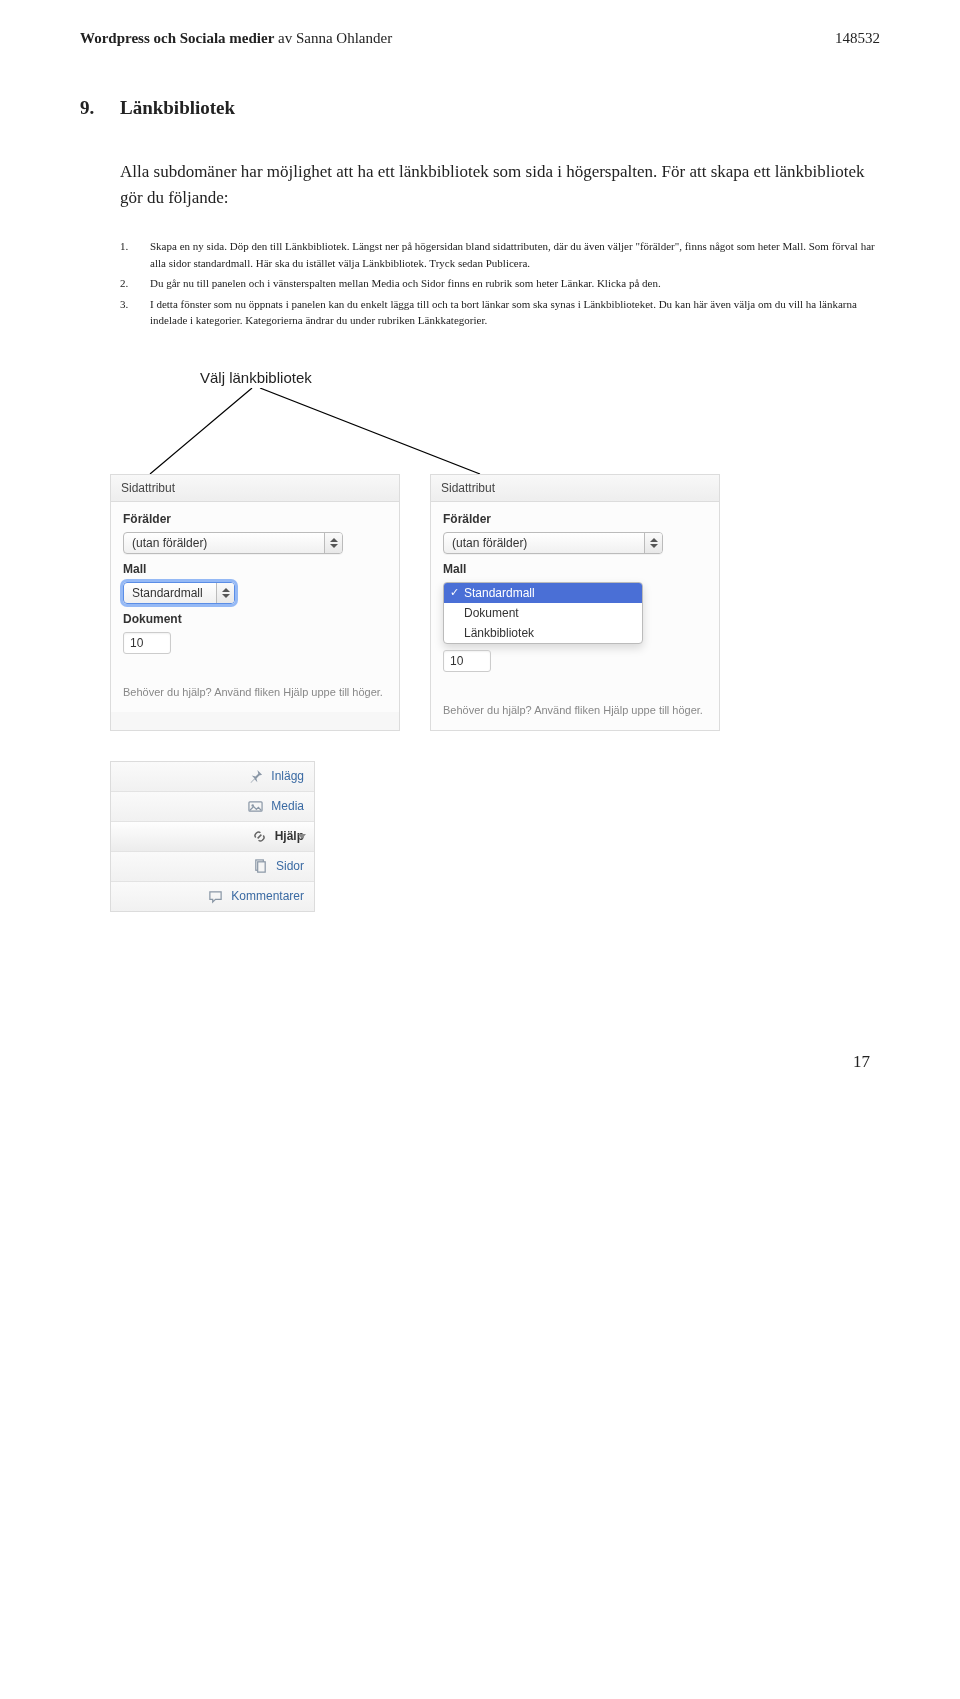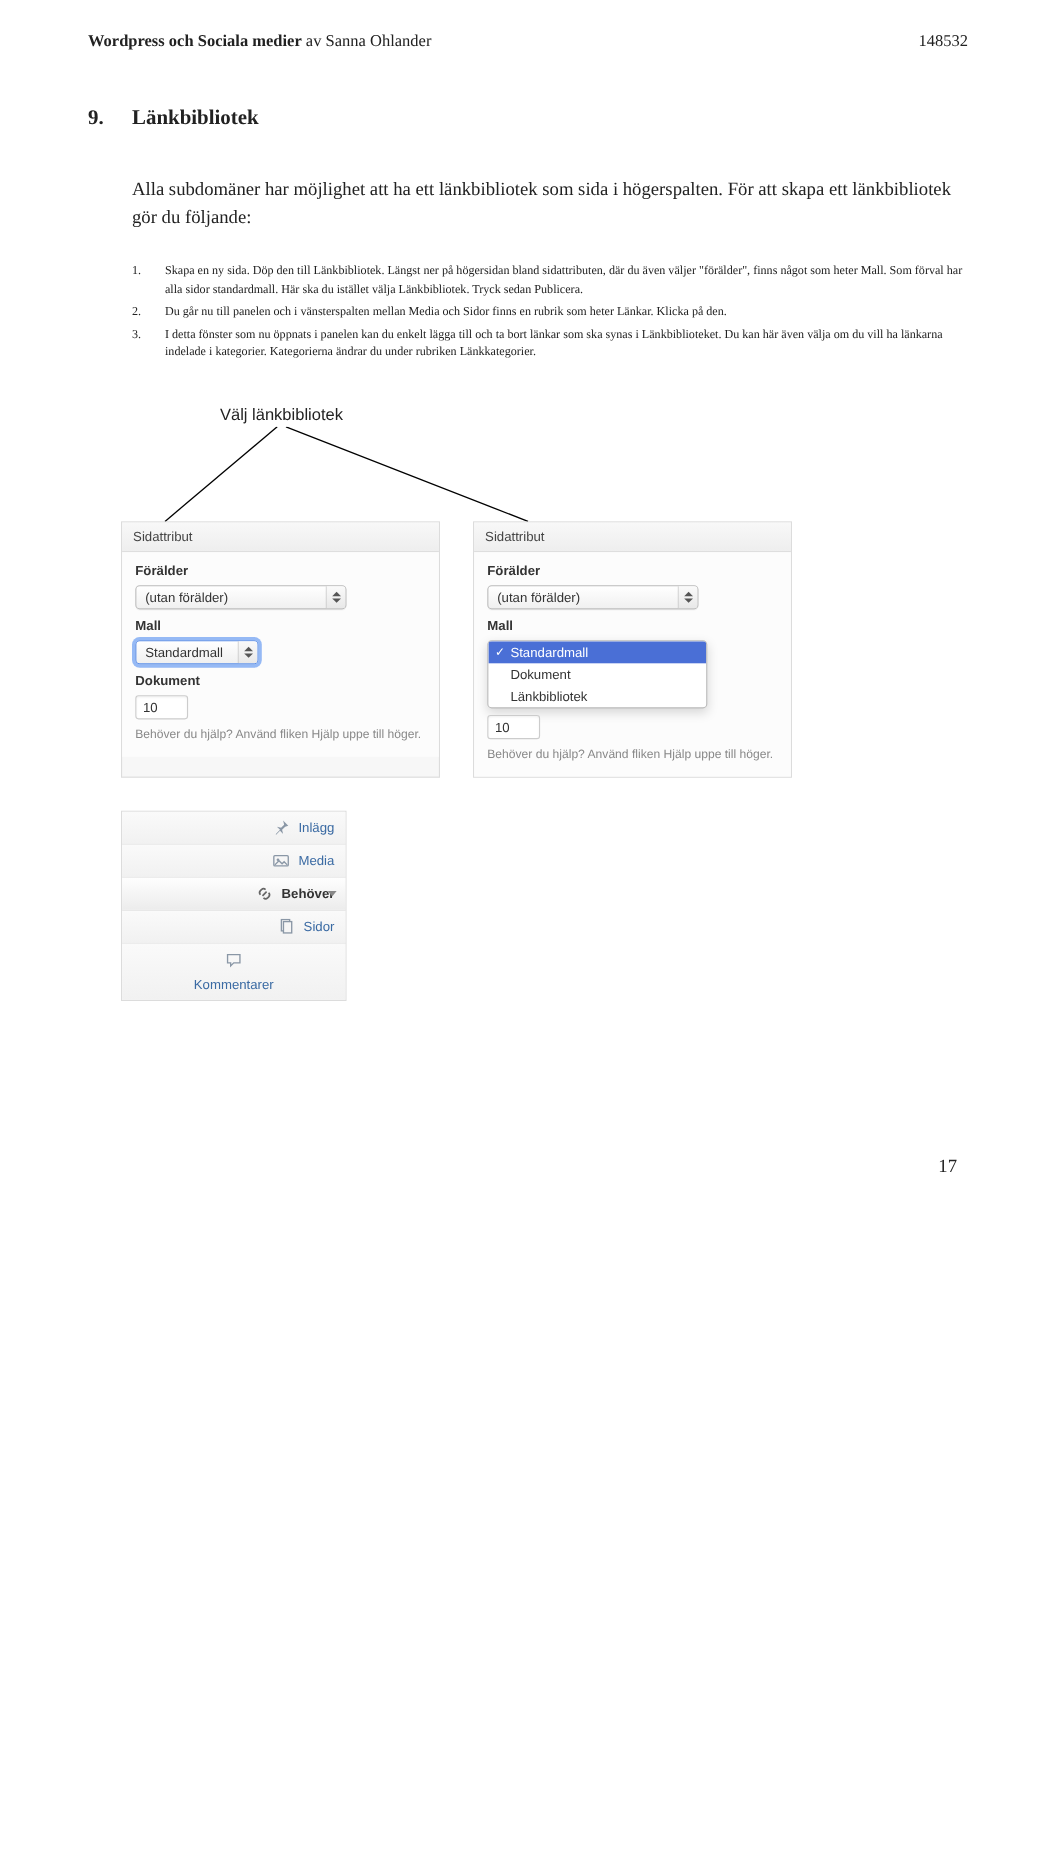--- a/index.html
+++ b/index.html
@@ -103,21 +103,21 @@
     align-items: center;
     background: linear-gradient(#ffffff,#f0f0f0);
     border: 1px solid #bbb;
     border-radius: 4px;
     height: 22px;
     padding: 0 0 0 8px;
     font-size: 12px;
     color: #333;
     box-shadow: 0 1px 0 rgba(0,0,0,0.04);
   }
-  .mac-select.wide { width: 192px; position: relative; }
+  .mac-select.wide { width: 220px; position: relative; }
   .mac-select.narrow { width: 112px; position: relative; }
   .mac-select.focus {
     box-shadow: 0 0 0 3px rgba(80,140,240,0.6);
     border-color: #5a8de6;
   }
   .mac-select .stepper {
     position: absolute;
     right: 0; top: 0; bottom: 0;
     width: 18px;
     border-left: 1px solid #bbb;
@@ -166,21 +166,21 @@
     padding: 0 6px;
     background: #fff;
     font-size: 12px;
     display: inline-flex;
     align-items: center;
     box-shadow: inset 0 1px 2px rgba(0,0,0,0.06);
   }
   .help-text {
     color: #888;
     font-size: 11px;
-    margin-top: 7px;
+    margin-top: 31px;
     line-height: 1.4;
   }
   
   
   .side-nav {
     width: 205px;
     margin-left: 30px;
     border: 1px solid #dcdcdc;
     font-family: "Lucida Grande", Helvetica, Arial, sans-serif;
     font-size: 12px;
@@ -188,21 +188,21 @@
   .side-nav .nav-item {
     display: flex;
     align-items: center;
     gap: 8px;
     padding: 7px 10px;
     background: linear-gradient(#fafafa,#f1f1f1);
     border-bottom: 1px solid #e3e3e3;
     color: #3a6aa3;
     justify-content: flex-end;
   }
-  .side-nav .nav-item:last-child { border-bottom: none; flex-direction: column; }
+  .side-nav .nav-item:last-child { border-bottom: none; }
   .side-nav .nav-item.active {
     background: linear-gradient(#fefefe,#ececec);
     color: #333;
     font-weight: bold;
     position: relative;
   }
   .side-nav .nav-item.active .expand {
     position: absolute;
     right: 8px;
     width: 0; height: 0;
@@ -328,21 +328,21 @@
         </svg>
     </span>
     <span>Media</span>
   </div>
   <div class="nav-item active">
     <span class="ico">
       <svg width="15" height="15" viewBox="0 0 16 16">
           <path fill="none" stroke="#666" stroke-width="1.6" d="M6 10l4-4M4 9a3 3 0 010-4l1-1a3 3 0 014 0M12 7a3 3 0 010 4l-1 1a3 3 0 01-4 0"></path>
         </svg>
     </span>
-    <span>Behöver</span>
+    <span>Hjälp</span>
     <span class="expand"></span>
   </div>
   <div class="nav-item">
     <span class="ico">
       <svg width="15" height="15" viewBox="0 0 16 16">
           <rect x="3" y="1" width="8" height="11" fill="none" stroke="currentColor" stroke-width="1.3"></rect>
           <rect x="5" y="3" width="8" height="11" fill="#f5f5f5" stroke="currentColor" stroke-width="1.3"></rect>
         </svg>
     </span>
     <span>Sidor</span>

